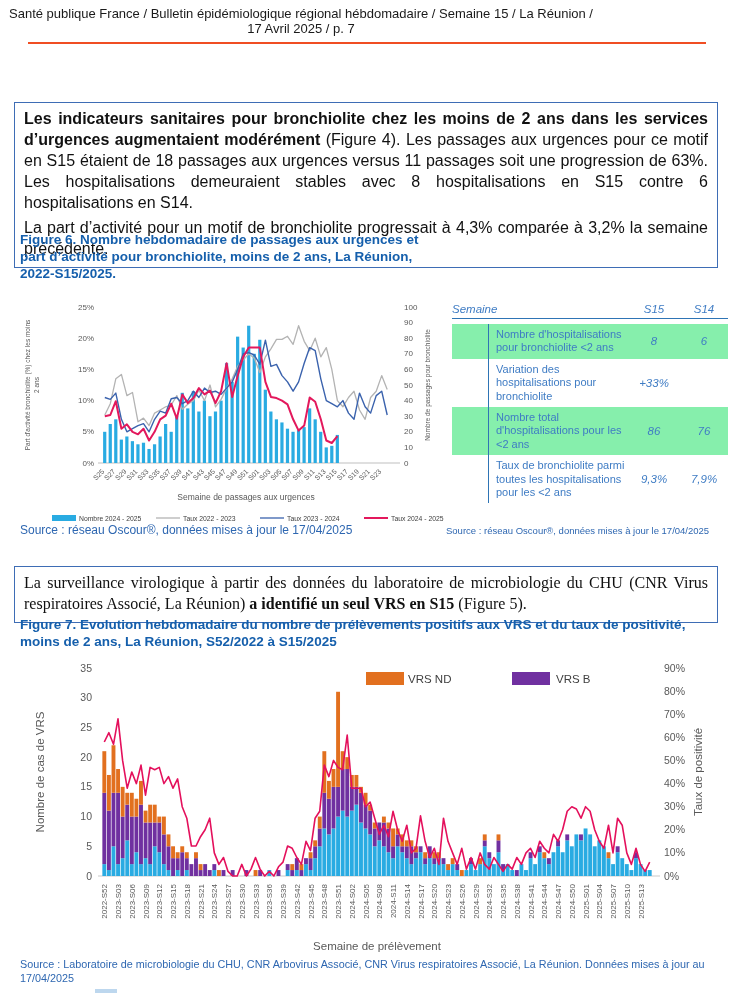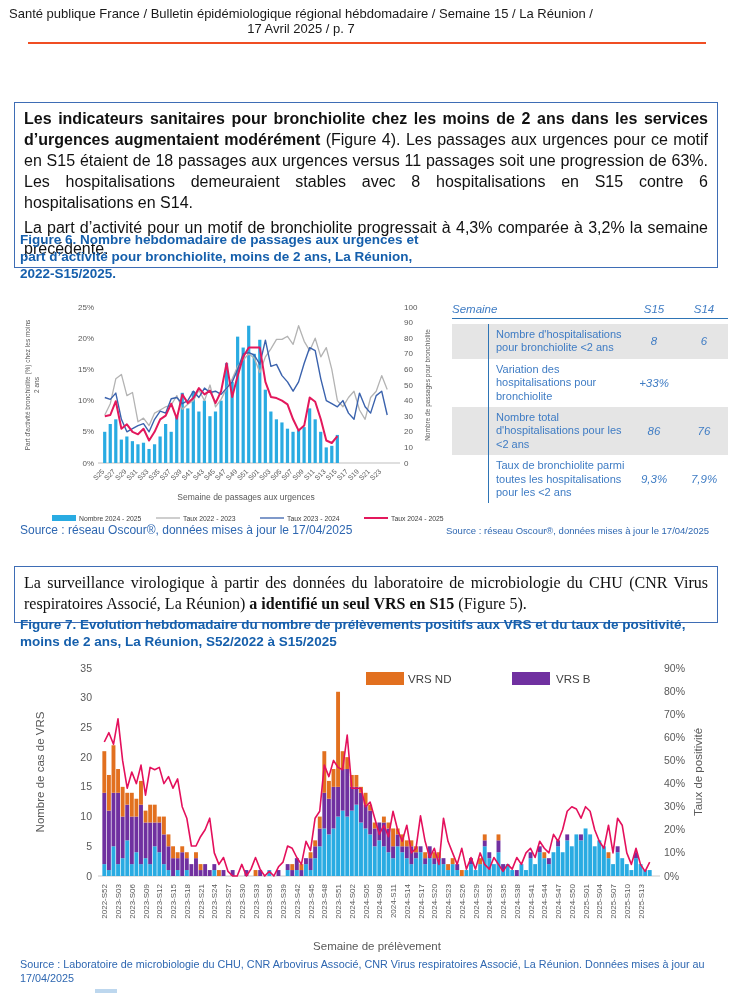--- a/index.html
+++ b/index.html
@@ -30,21 +30,21 @@
   .fig7-chart{top:652px;left:14px;}
   svg text{font-family:"Liberation Sans",sans-serif;}
   
   .t1{position:absolute;top:303px;left:452px;width:276px;color:#3F7CC4;font-size:11px;}
   .t1-head{display:grid;grid-template-columns:176px 52px 48px;border-bottom:1.2px solid #2E74B5;
         padding-bottom:3px;margin-bottom:5px;font-style:italic;font-size:11.5px;}
   .t1-head .c{text-align:center;}
   .t1-row{display:grid;grid-template-columns:36px 140px 52px 48px;align-items:center;}
   .t1-row .lbl{border-left:1.5px solid #2E74B5;padding:4px 2px 4px 7px;line-height:1.22;}
   .t1-row .val{text-align:center;font-style:italic;font-size:11.5px;}
-  .t1-row.shade{background:#e5e5e5;}
+  .t1-row.shade{background:#86efac;}
   .footer-mark{position:absolute;top:989px;left:95px;width:22px;height:4px;background:#BDD7EE;}
 </style>
 </head>
 <body>
 
 <div class="page">
 
   <div class="header-line">Santé publique France / Bulletin épidémiologique régional hébdomadaire / Semaine 15 / La Réunion / 17 Avril 2025 / p. 7</div>
   <div class="orange-rule"></div>
 

